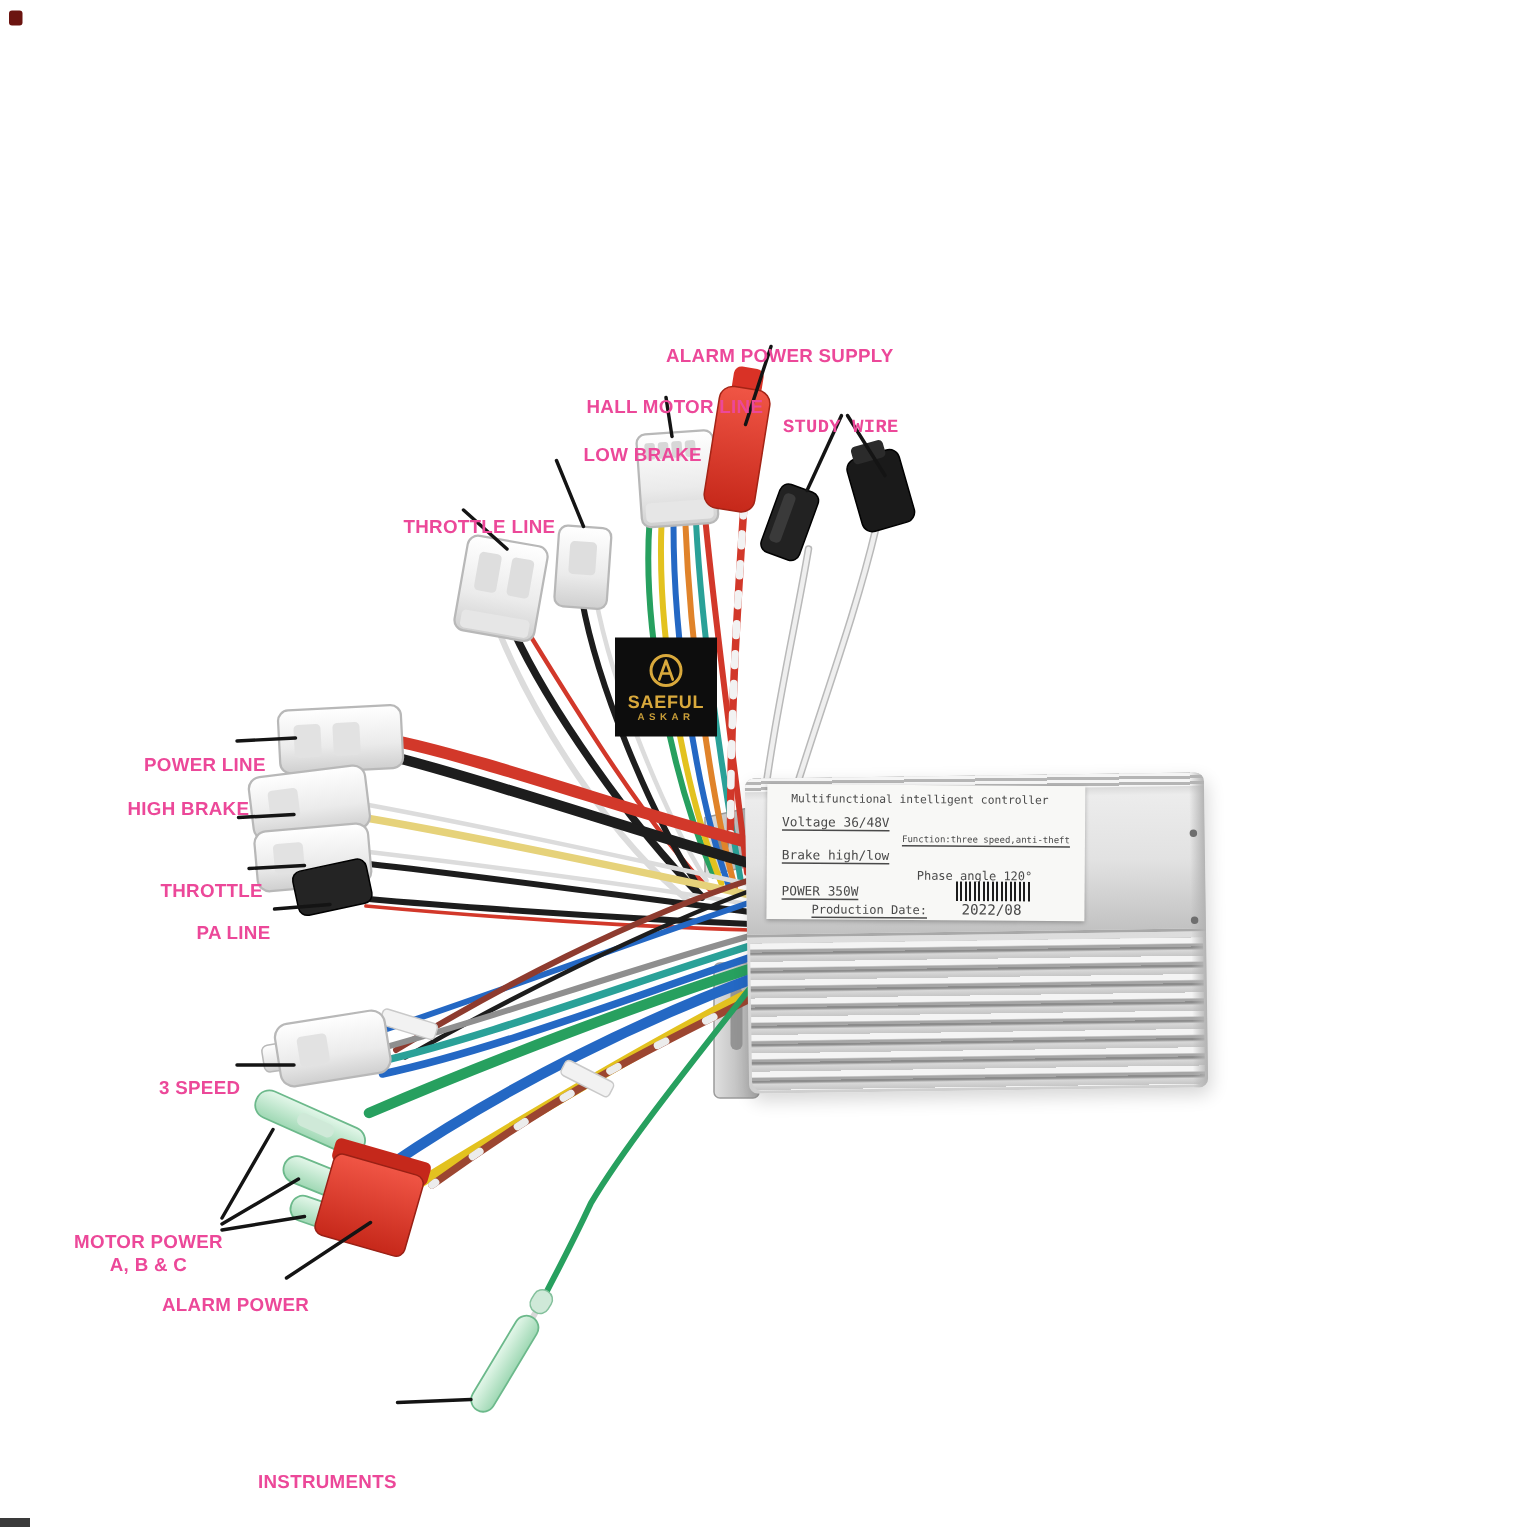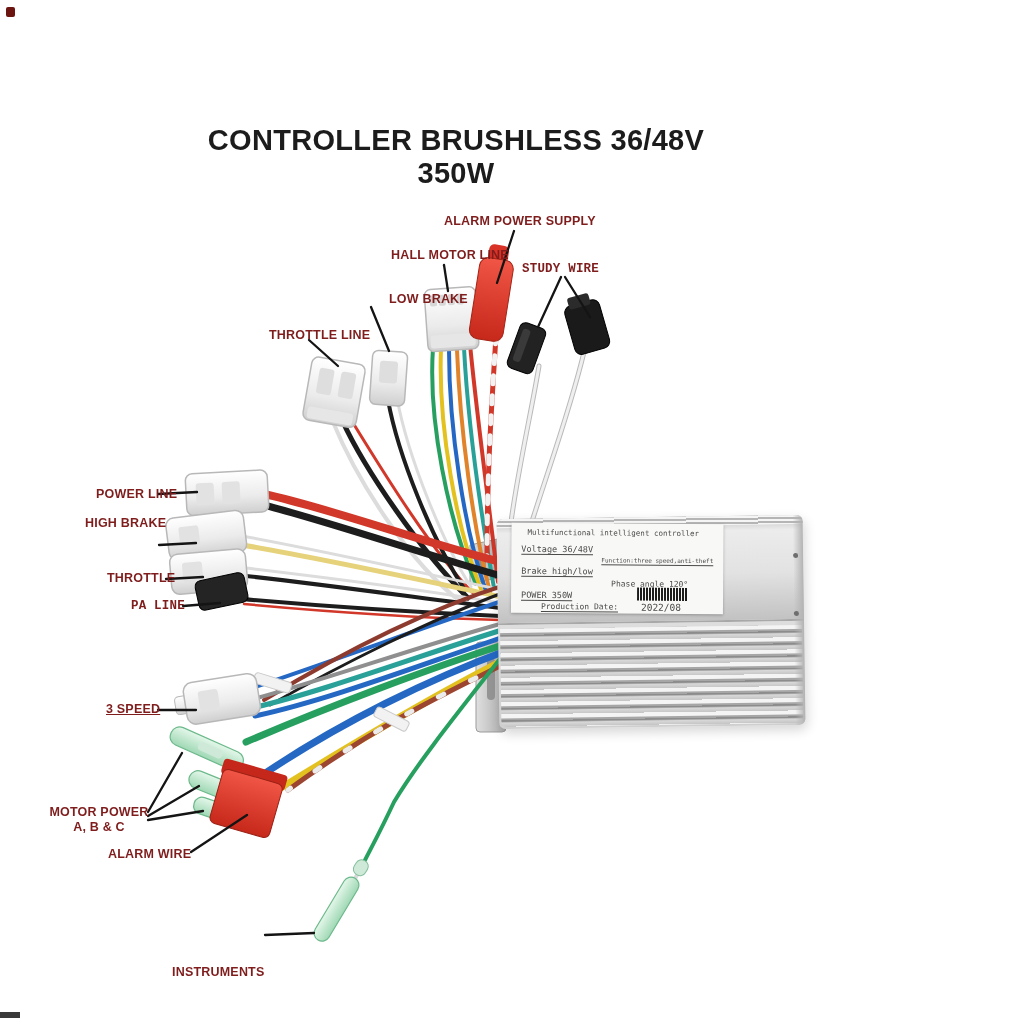--- a/index.html
+++ b/index.html
@@ -1,21 +1,21 @@
 <!DOCTYPE html>
 <html><head>
 <meta charset="utf-8">
 <style>
   html,body{margin:0;padding:0;background:#ffffff;}
   .canvas{position:relative;width:1024px;height:1024px;background:#ffffff;overflow:hidden;
           font-family:"Liberation Sans",sans-serif;}
   .title{position:absolute;left:170px;top:124px;width:572px;text-align:center;
          font:700 29px "Liberation Sans",sans-serif;color:#1c1c1c;letter-spacing:.3px;}
-  .ann{position:absolute;font:700 12.5px "Liberation Sans",sans-serif;color:#7f1d1d;
-       white-space:nowrap;letter-spacing:.2px;}
+  .ann{position:absolute;font:700 12.5px "Liberation Sans",sans-serif;color:#ec4899;
+       white-space:nowrap;letter-spacing:.2px;margin-top:16px;}
   .ann-center{text-align:center;white-space:normal;line-height:15px;}
   .wires-svg{position:absolute;left:0;top:0;width:1024px;height:1024px;}
 
   
   .controller{position:absolute;left:498px;top:517px;width:306px;height:210px;
               transform:rotate(-0.8deg);border-radius:6px;
               background:linear-gradient(180deg,#ececec,#cfcfcf);
               box-shadow:2px 5px 12px rgba(0,0,0,.16);}
   .ctl-top{position:absolute;left:0;top:0;right:0;height:104px;border-radius:6px 6px 0 0;
            background:linear-gradient(180deg,#bdbdbd 0,#ececec 14%,#e2e2e2 55%,#c2c2c2 100%);
@@ -235,35 +235,42 @@
         <div class="bc"></div>
         <div class="stk" style="left:130px;top:78px;font-size:9.5px;">2022/08</div>
       </div>
     </div>
     <div class="ctl-fins"></div>
     <div class="ctl-side"></div>
     <div class="screw" style="right:5px;top:38px;"></div>
     <div class="screw" style="right:5px;top:96px;"></div>
   </div>
 
-
-  <div class="title">CONTROLLER BRUSHLESS 36/48V 350W</div>
+  <div class="logo">
+    <svg width="26" height="26" viewBox="0 0 26 26">
+      <circle cx="13" cy="12" r="10" fill="none" stroke="#d9a93c" stroke-width="2"></circle>
+      <path d="M13 5.5 L8.5 18 M13 5.5 L17.5 18 M9.8 14 L16.2 14" fill="none" stroke="#d9a93c" stroke-width="1.8" stroke-linecap="round"></path>
+    </svg>
+    <div class="logo-brand">SAEFUL</div>
+    <div class="logo-sub">ASKAR</div>
+  </div>
+
   <div class="ann" style="left:444px;top:214px;">ALARM POWER SUPPLY</div>
   <div class="ann" style="left:391px;top:248px;">HALL MOTOR LINE</div>
   <div class="ann" style="left:522px;top:262px;font-family:Liberation Mono, monospace;">STUDY WIRE</div>
-  <div class="ann" style="left:341px;top:292px;padding-left:48px;">LOW BRAKE</div>
+  <div class="ann" style="left:341px;top:280px;padding-left:48px;">LOW BRAKE</div>
   <div class="ann" style="left:269px;top:328px;">THROTTLE LINE</div>
   <div class="ann" style="left:96px;top:487px;">POWER LINE</div>
   <div class="ann" style="left:85px;top:516px;">HIGH BRAKE</div>
   <div class="ann" style="left:107px;top:571px;">THROTTLE</div>
-  <div class="ann" style="left:131px;top:599px;font-family:Liberation Mono, monospace;">PA LINE</div>
-  <div class="ann" style="left:106px;top:702px;text-decoration:underline;">3 SPEED</div>
+  <div class="ann" style="left:131px;top:599px;">PA LINE</div>
+  <div class="ann" style="left:106px;top:702px;">3 SPEED</div>
   <div class="ann ann-center" style="left:43px;top:805px;width:112px;">
     <div>MOTOR POWER</div>
     <div>A, B &amp; C</div>
   </div>
-  <div class="ann" style="left:108px;top:847px;">ALARM WIRE</div>
+  <div class="ann" style="left:108px;top:847px;">ALARM POWER</div>
   <div class="ann" style="left:172px;top:965px;">INSTRUMENTS</div>
 
   <div class="artifact" style="left:6px;top:7px;width:9px;height:10px;background:#6b1410;border-radius:2px;"></div>
   <div class="artifact" style="left:0px;top:1012px;width:20px;height:6px;background:#3a3a3a;"></div>
 
 </div>
 
 </body></html>

